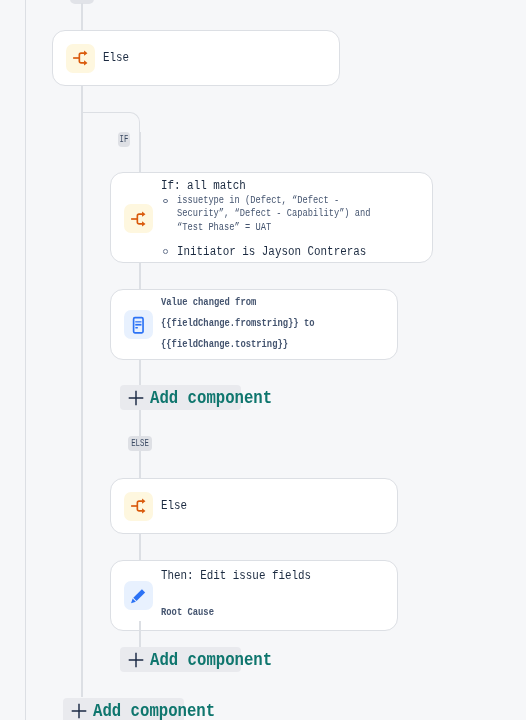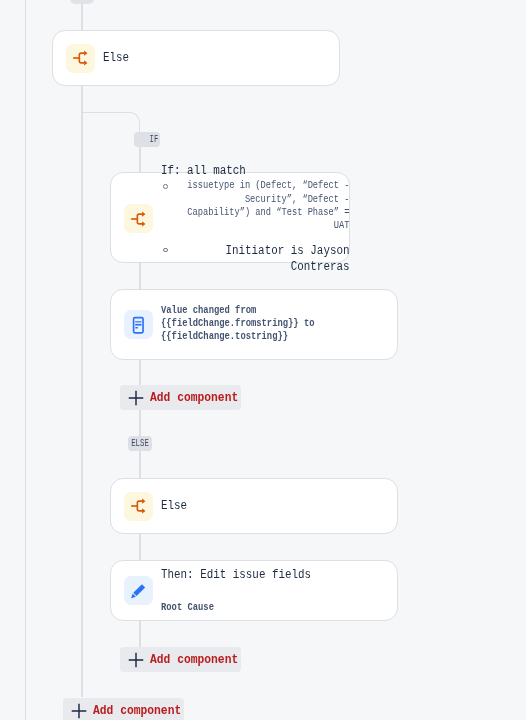--- a/index.html
+++ b/index.html
@@ -20,43 +20,43 @@
     box-sizing:border-box;display:flex;align-items:center;
   }
   .card-ico{
     width:29px;height:29px;border-radius:7px;flex:none;
     display:flex;align-items:center;justify-content:center;margin-left:13px;
   }
   .ico-orange{background:#fef7df;}
   .ico-blue{background:#e8f1fe;}
   .card-body{margin-left:8px;width:232px;}
   .card-title{font-size:12.5px;color:#1c2b41;line-height:16px;}
-  .card-sub{font-size:10.5px;font-weight:bold;color:#44546f;line-height:13px;}
+  .card-sub{font-size:10.5px;font-weight:bold;color:#44546f;line-height:21px;}
   .card-sub .sx{transform:scaleX(.84);width:119.05%;}
   .sx{display:block;transform:scaleX(.87);transform-origin:0 50%;width:114.94%;}
 
   .badge{
     position:absolute;background:#dee0e5;border-radius:4px;
     display:flex;align-items:center;justify-content:center;
     font-size:10px;color:#3b4a63;
   }
   .badge>span{display:block;transform:scaleX(.73);transform-origin:50% 50%;white-space:nowrap;}
 
   .addbtn{
     position:absolute;background:#e9eaee;border-radius:4px;height:25px;
     display:flex;align-items:center;box-sizing:border-box;
   }
   .addbtn .plus{margin-left:8px;display:flex;align-items:center;}
   .addbtn .plus svg{display:block;}
-  .addbtn .lbl{margin-left:6px;font-size:13px;font-weight:bold;color:#b91c1c;white-space:nowrap;display:block;}
+  .addbtn .lbl{margin-left:6px;font-size:18px;font-weight:bold;color:#0f766e;white-space:nowrap;display:block;}
   .addbtn .lbl .sx{display:inline-block;width:auto;transform:scaleX(.87);transform-origin:0 50%;}
 
   .stub{position:absolute;background:#e1e3e8;border-radius:5px;}
 
-  ul.cond{margin:0;padding:0;list-style:none;text-align:right;}
+  ul.cond{margin:0;padding:0;list-style:none;}
   ul.cond li{position:relative;padding-left:15.5px;}
   ul.cond li+li{margin-top:10px;}
   ul.cond li:before{
     content:"";position:absolute;left:2.3px;top:4.8px;width:4.6px;height:4.6px;
     border:.9px solid #6b7890;border-radius:50%;box-sizing:border-box;
   }
   ul.cond li.big:before{top:4.8px;}
   .c-small{font-size:10.5px;color:#44546f;line-height:13.4px;display:block;}
   .c-small.sx{transform:scaleX(.83);width:120.48%;}
   .c-big{font-size:12.5px;color:#1c2b41;line-height:16px;display:block;}
@@ -85,25 +85,25 @@
       <div class="card-title">
           <span class="sx">Else</span>
         </div>
     </div>
   </div>
 
   <div class="vline" style="left:81.2px;top:86px;height:611px;"></div>
   <div class="corner" style="left:81.2px;top:111.8px;width:58.1px;height:22.2px;border-left:none;border-top:1.4px solid #dcdfe4;border-right:1.4px solid #dcdfe4;border-bottom:none;border-top-right-radius:10px;border-top-left-radius:0;"></div>
   <div class="vline" style="left:139.3px;top:132px;height:42px;"></div>
 
-  <div class="badge" style="left:134px;top:132px;width:12px;height:15px;padding-left:14px;">
+  <div class="badge" style="left:118px;top:132px;width:12px;height:15px;">
     <span>IF</span>
   </div>
 
-  <div class="card" style="left:110px;top:172px;width:240px;height:91px;">
+  <div class="card" style="left:110px;top:172px;width:323px;height:91px;">
     <span class="card-ico ico-orange" style="position:relative;top:1px;">
       <svg width="18" height="18" viewBox="0 0 24 24" aria-hidden="true">
         <g fill="none" stroke="#d9590b" stroke-width="2.2" stroke-linecap="butt" stroke-linejoin="round">
           <path d="M1.5 12h8.3"></path>
           <path d="M16.6 5.5h-4.5a2.3 2.3 0 0 0-2.3 2.3v8.4a2.3 2.3 0 0 0 2.3 2.3h4.5"></path>
         </g>
         <path d="M16.1 2.1l4.5 3.4-4.5 3.4z" fill="#d9590b"></path>
         <path d="M16.1 15.1l4.5 3.4-4.5 3.4z" fill="#d9590b"></path>
       </svg>
     </span>
@@ -170,21 +170,21 @@
     </span>
     <div class="card-body">
       <div class="card-title">
           <span class="sx">Else</span>
         </div>
     </div>
   </div>
 
   <div class="vline" style="left:139.3px;top:534px;height:27px;"></div>
 
-  <div class="card" style="left:110px;top:560px;width:288px;height:61px;">
+  <div class="card" style="left:110px;top:560px;width:288px;height:71px;">
     <span class="card-ico ico-blue">
       <svg width="18" height="18" viewBox="0 0 24 24" aria-hidden="true">
         <path d="M15.9 2.9l4.3 4.3L8.7 18.7 4.4 14.4z" fill="#2b72f5"></path>
         <path d="M7.85 19.55 3.55 15.25 1.4 21.7z" fill="#2b72f5"></path>
       </svg>
     </span>
     <div class="card-body">
       <div class="card-title">
           <span class="sx">Then: Edit issue fields</span>
         </div>

